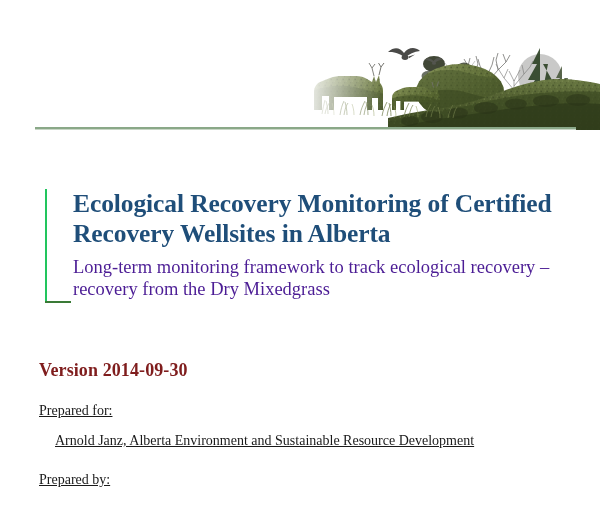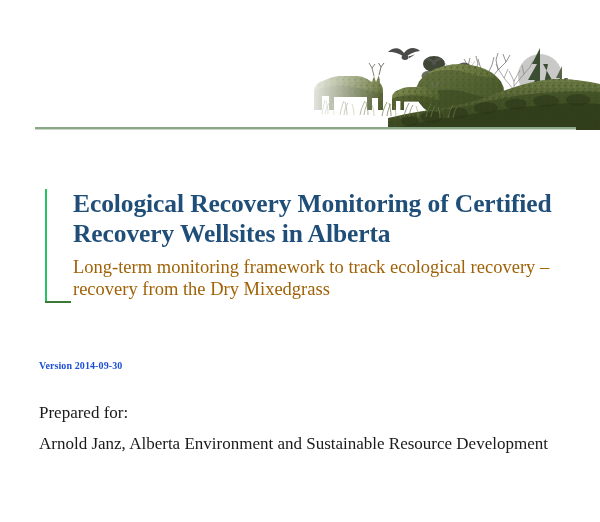--- a/index.html
+++ b/index.html
@@ -77,49 +77,50 @@
     font-weight: bold;
     line-height: 1.19;
     color: #1f4e79;
     letter-spacing: -0.1px;
     margin: 0;
   }
   .doc-subtitle {
     font-size: 18.5px;
     font-weight: normal;
     line-height: 1.22;
-    color: #a16207;
+    color: #4c1d95;
     margin: 6px 0 0 0;
   }
 
   
   .version {
     position: absolute;
     left: 39px;
     top: 360px;
-    font-size: 10px;
+    font-size: 18px;
     font-weight: bold;
-    color: #1d4ed8;
+    color: #7f1d1d;
     letter-spacing: 0.1px;
   }
 
   
   .credits {
     position: absolute;
     left: 39px;
     top: 404px;
     width: 520px;
     color: #1a1a1a;
-    font-size: 17px;
+    font-size: 14px;
     line-height: 1.0;
+    text-decoration: underline;
   }
   .credit-group { margin-bottom: 25px; }
   .credit-group:last-child { margin-bottom: 0; }
   .credit-label { margin: 0 0 14px 0; }
-  .credit-value { margin: 0; }
+  .credit-value { margin: 16px; }
 </style>
 </head>
 <body>
 
 <div class="page">
 
   <div class="banner">
     <svg width="300" height="112" viewBox="0 0 300 112" xmlns="http://www.w3.org/2000/svg" aria-hidden="true">
       <defs>
         <linearGradient id="foliageA" x1="0" y1="0" x2="0" y2="1">
@@ -318,16 +319,17 @@
   </div>
 
   <div class="version">Version 2014-09-30</div>
 
   <div class="credits">
     <div class="credit-group">
       <p class="credit-label">Prepared for:</p>
       <p class="credit-value">Arnold Janz, Alberta Environment and Sustainable Resource Development</p>
     </div>
     <div class="credit-group">
+      <p class="credit-label">Prepared by:</p>
     </div>
   </div>
 
 </div>
 
 </body></html>

